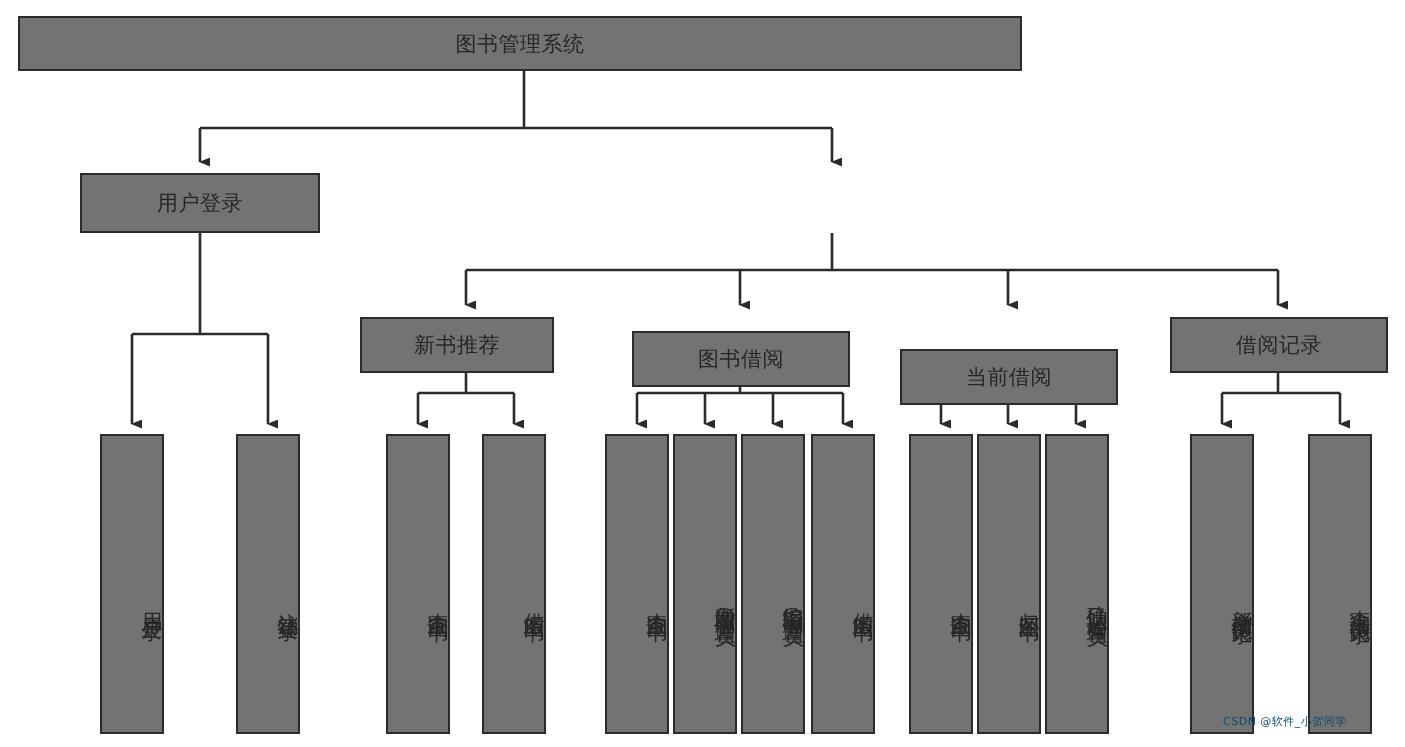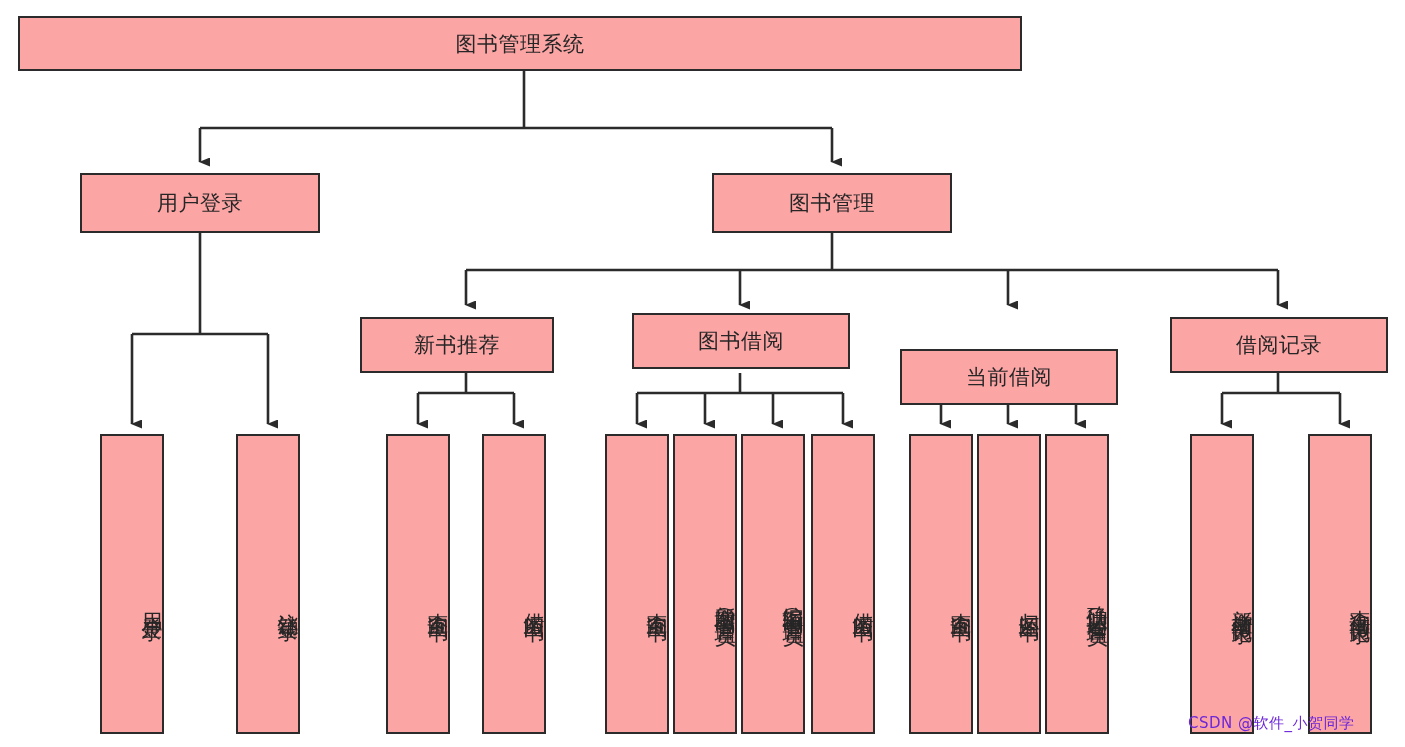--- a/index.html
+++ b/index.html
@@ -19,21 +19,21 @@
     position: absolute;
     left: 0;
     top: 0;
     width: 1405px;
     height: 747px;
     pointer-events: none;
   }
   .node {
     position: absolute;
     box-sizing: border-box;
-    background: #fca5a5;
+    background: #737373;
     border: 2.5px solid #2b2b2b;
     display: flex;
     align-items: center;
     justify-content: center;
     color: #262626;
   }
   .node.h {
     font-size: 21px;
     letter-spacing: 0.5px;
     white-space: nowrap;
@@ -47,24 +47,24 @@
     align-items: flex-start;
     justify-content: center;
     line-height: 1.02;
   }
   .node.v span {
     writing-mode: vertical-rl;
     text-orientation: upright;
   }
   .watermark {
     position: absolute;
-    left: 1188px;
+    left: 1223px;
     top: 714px;
-    font-size: 15px;
-    color: #6d28d9;
+    font-size: 11px;
+    color: #0c4a6e;
     white-space: nowrap;
     letter-spacing: 0.5px;
   }
 </style>
 </head>
 <body>
 
 <div id="canvas">
 
   <svg id="wires" viewBox="0 0 1405 747" xmlns="http://www.w3.org/2000/svg">
@@ -117,28 +117,25 @@
     </g>
   </svg>
 
   <div class="node h" style="left:18px; top:16px; width:1004px; height:55px;">
     <span>图书管理系统</span>
   </div>
 
   <div class="node h" style="left:80px; top:173px; width:240px; height:60px;">
     <span>用户登录</span>
   </div>
-  <div class="node h" style="left:712px; top:173px; width:240px; height:60px;">
-    <span>图书管理</span>
-  </div>
 
   <div class="node h" style="left:360px; top:317px; width:194px; height:56px;">
     <span>新书推荐</span>
   </div>
-  <div class="node h" style="left:632px; top:313px; width:218px; height:56px;">
+  <div class="node h" style="left:632px; top:331px; width:218px; height:56px;">
     <span>图书借阅</span>
   </div>
   <div class="node h" style="left:900px; top:317px; width:218px; height:56px;margin-top:32px;">
     <span>当前借阅</span>
   </div>
   <div class="node h" style="left:1170px; top:317px; width:218px; height:56px;">
     <span>借阅记录</span>
   </div>
 
   <div class="node v" style="left:100px; top:434px; width:64px; height:300px;">

